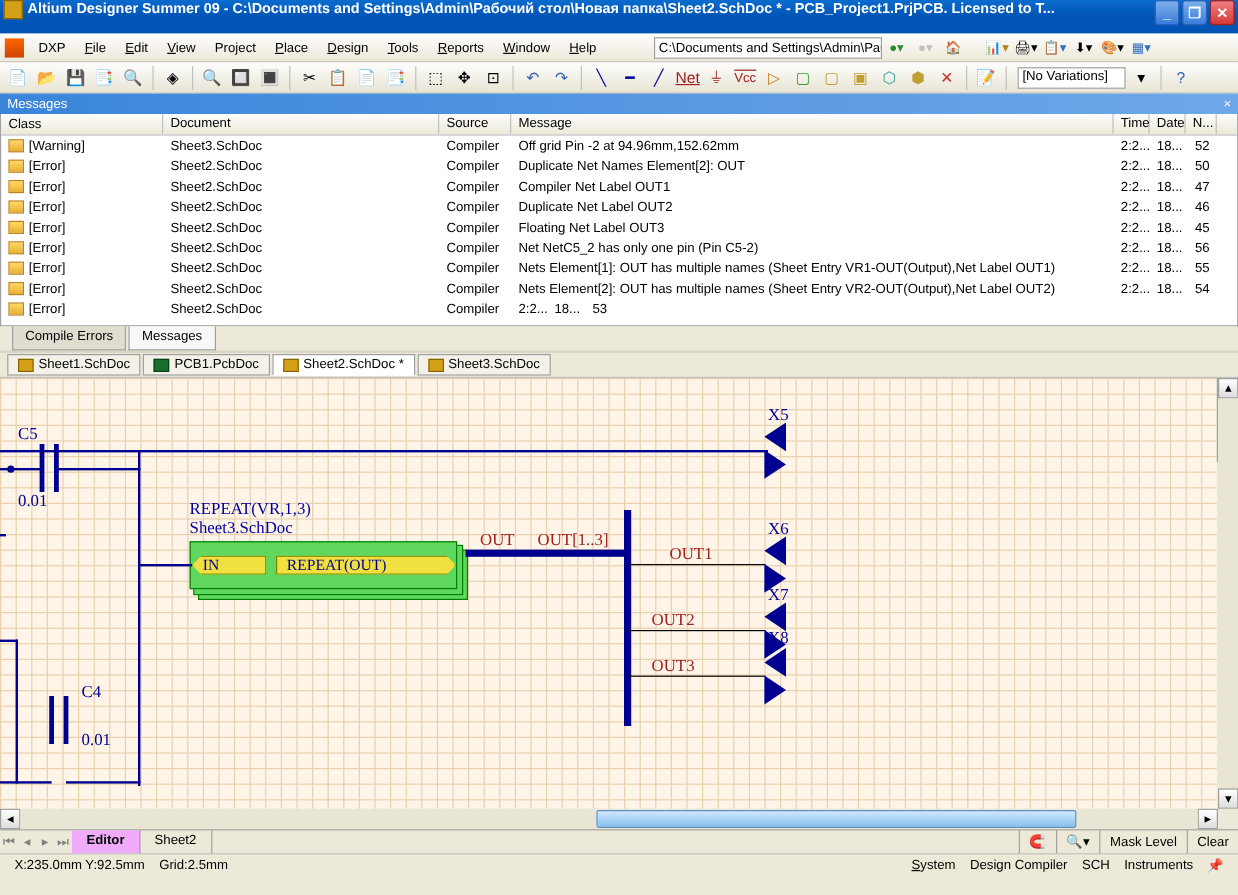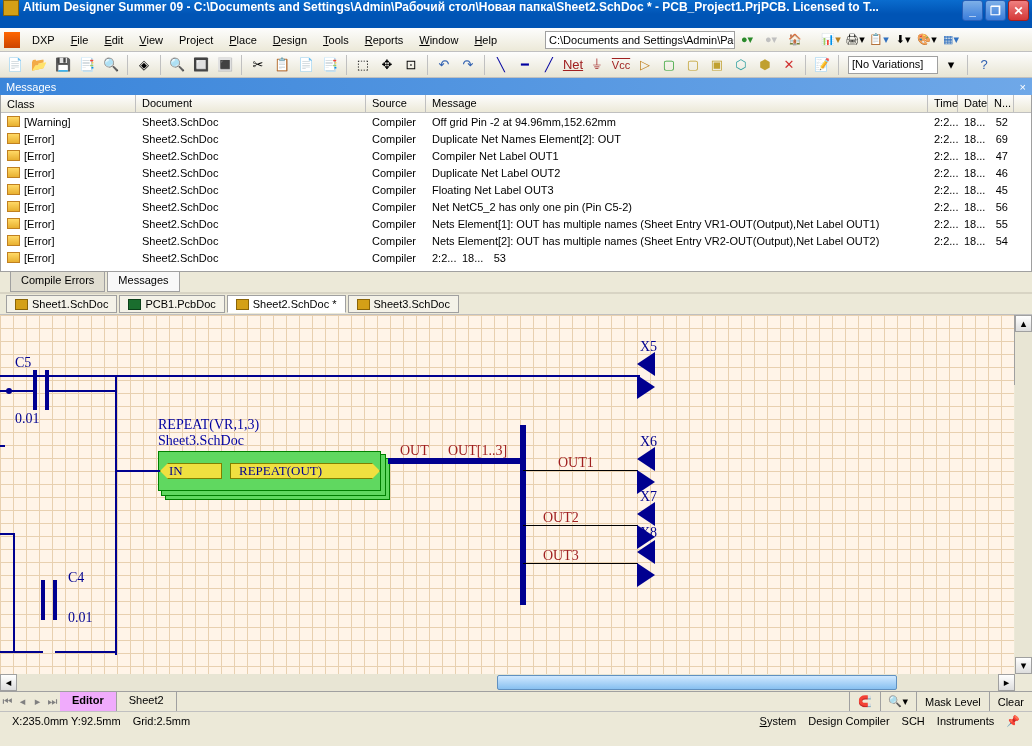--- a/index.html
+++ b/index.html
@@ -207,21 +207,21 @@
     <div class="col-date">18...</div>
     <div class="col-no">52</div>
       </div>
       <div class="msgrow">
         <div class="col-class"><span class="foldericon"></span>[Error]</div>
     <div class="col-doc">Sheet2.SchDoc</div>
     <div class="col-src">Compiler</div>
     <div class="col-msg">Duplicate Net Names Element[2]: OUT</div>
     <div class="col-time">2:2...</div>
     <div class="col-date">18...</div>
-    <div class="col-no">69</div>
+    <div class="col-no">50</div>
       </div>
       <div class="msgrow">
         <div class="col-class"><span class="foldericon"></span>[Error]</div>
     <div class="col-doc">Sheet2.SchDoc</div>
     <div class="col-src">Compiler</div>
     <div class="col-msg">Compiler Net Label OUT1</div>
     <div class="col-time">2:2...</div>
     <div class="col-date">18...</div>
     <div class="col-no">47</div>
       </div>

